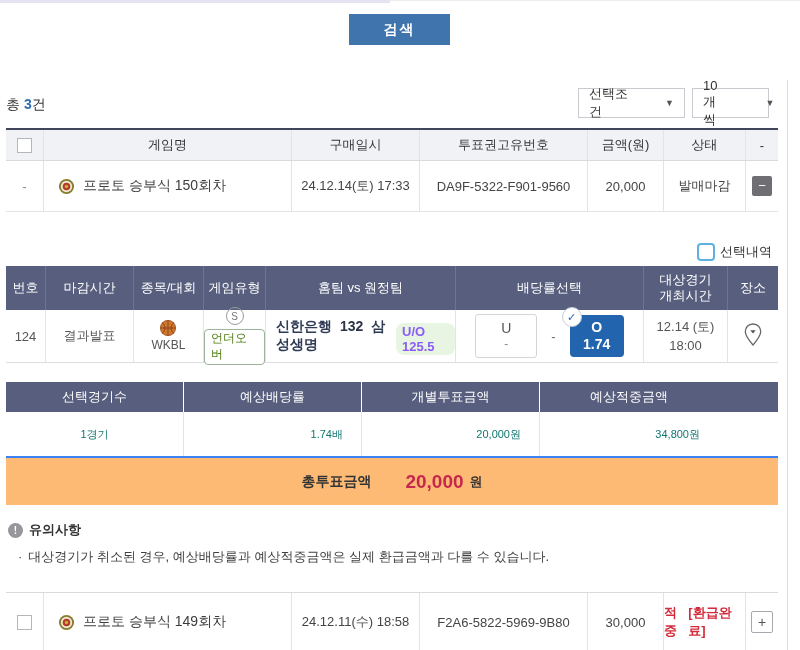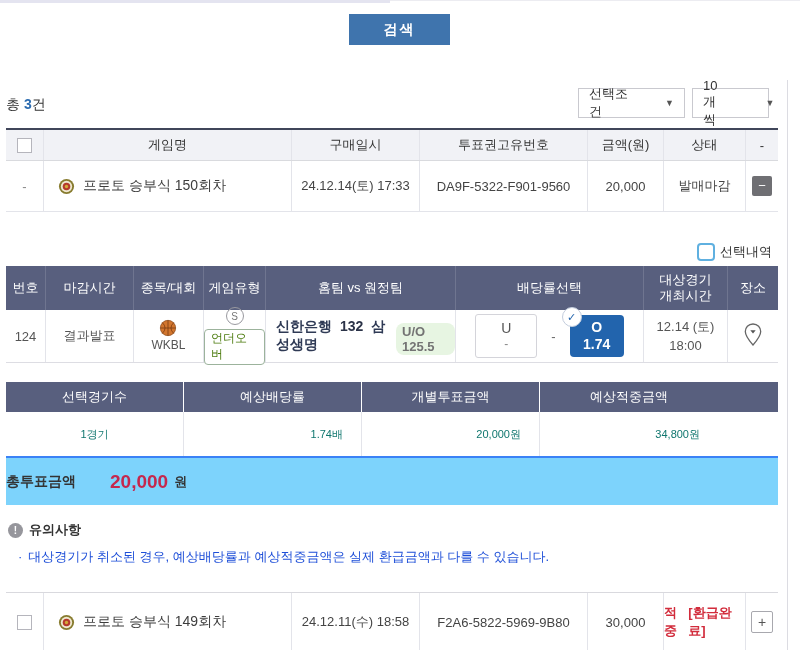--- a/index.html
+++ b/index.html
@@ -51,21 +51,21 @@
   .dc0{width:40px;}.dc1{width:88px;}.dc2{width:70px;}.dc3{width:62px;}.dc4{width:190px;justify-content:flex-start;padding-left:10px;}
   .dc5{width:188px;}.dc6{width:84px;}.dc7{width:50px;}
   .col-stack{display:flex;flex-direction:column;align-items:center;justify-content:center;line-height:1.3;}
   .sport-label{font-size:12px;color:#555;margin-top:1px;}
   .circ-s{width:16px;height:16px;border:1px solid #9a9aa0;border-radius:50%;font-size:10px;color:#777;
     display:flex;align-items:center;justify-content:center;}
   .type-badge{margin-top:4px;border:1px solid #9cb39c;border-radius:4px;padding:1px 6px;font-size:12px;color:#4d7c0f;background:#fff;}
   .match-wrap{display:flex;flex-direction:row;align-items:flex-start;}
   .match-line{font-weight:bold;color:#2f3a55;font-size:14px;}
   .match-line .score{margin:0 8px;color:#2b3348;}
-  .uo-badge{margin-top:5px;background:#e7f5e2;color:#737373;font-weight:bold;font-size:13px;padding:1px 6px;border-radius:8px;}
+  .uo-badge{margin-top:5px;background:#e7f5e2;color:#8b5cf6;font-weight:bold;font-size:13px;padding:1px 6px;border-radius:8px;}
   .odds-wrap{display:flex;align-items:center;}
   .opt-box{width:60px;height:42px;border:1px solid #d4d4da;border-radius:3px;background:#fff;display:flex;
     flex-direction:column;align-items:center;justify-content:center;line-height:1.2;cursor:pointer;}
   .opt-box .lab{font-size:14px;color:#555;}
   .opt-box .val{font-size:12px;color:#888;}
   .odds-sep{margin:0 14px;color:#666;}
   .opt-sel-wrap{position:relative;}
   .opt-sel{width:54px;height:42px;background:#2264ad;border:none;border-radius:4px;color:#fff;display:flex;
     flex-direction:column;align-items:center;justify-content:center;line-height:1.2;cursor:pointer;font-family:inherit;}
   .opt-sel .lab{font-size:14px;font-weight:bold;}
@@ -78,32 +78,32 @@
   
   .summary-table{position:absolute;left:6px;top:382px;width:772px;}
   .summary-head{height:30px;background:#585f7e;color:#fff;font-size:13px;}
   .summary-head .t-cell{border-right:1px solid #fff;}
   .summary-head .t-cell:last-child{border-right:none;}
   .summary-row{height:44px;background:#fff;border-bottom:5px solid #3b82f6;font-size:11px;color:#0f766e;}
   .sc{width:178px;}
   .summary-row .num{justify-content:flex-end;padding-right:18px;}
 
   
-  .total-row{position:absolute;left:6px;top:458px;width:772px;height:47px;background:#7dd3fc;display:flex;
-    align-items:center;}
+  .total-row{position:absolute;left:6px;top:458px;width:772px;height:47px;background:#fdba74;display:flex;
+    align-items:center;justify-content:center;}
   .total-label{font-size:14px;font-weight:bold;color:#333;}
   .total-amount{font-size:19px;font-weight:bold;color:#c5274d;margin-left:34px;}
   .total-unit{font-size:13px;font-weight:bold;color:#333;margin-left:6px;}
 
   
   .notice{position:absolute;left:8px;top:521px;}
   .notice-title{display:flex;align-items:center;font-size:13px;font-weight:bold;color:#333;}
   .exclaim-icon{width:15px;height:15px;border-radius:50%;background:#96969c;color:#fff;font-size:10px;font-weight:bold;
     display:flex;align-items:center;justify-content:center;margin-right:6px;}
-  .notice-item{margin-top:9px;margin-left:10px;font-size:13px;color:#1d4ed8;}
+  .notice-item{margin-top:9px;margin-left:10px;font-size:13px;color:#404040;}
   .notice-item .dot{margin-right:6px;}
 
   
   .bottom-table{position:absolute;left:6px;top:592px;width:772px;border-top:1px solid #d9d9de;}
   .bottom-row{height:58px;background:#fff;border-bottom:1px solid #e3e4ea;font-size:13px;color:#444;}
   .win-status{display:flex;flex-direction:row;align-items:center;line-height:1.35;color:#d22c3c;font-weight:bold;font-size:13px;}
 </style>
 </head>
 <body>
 

